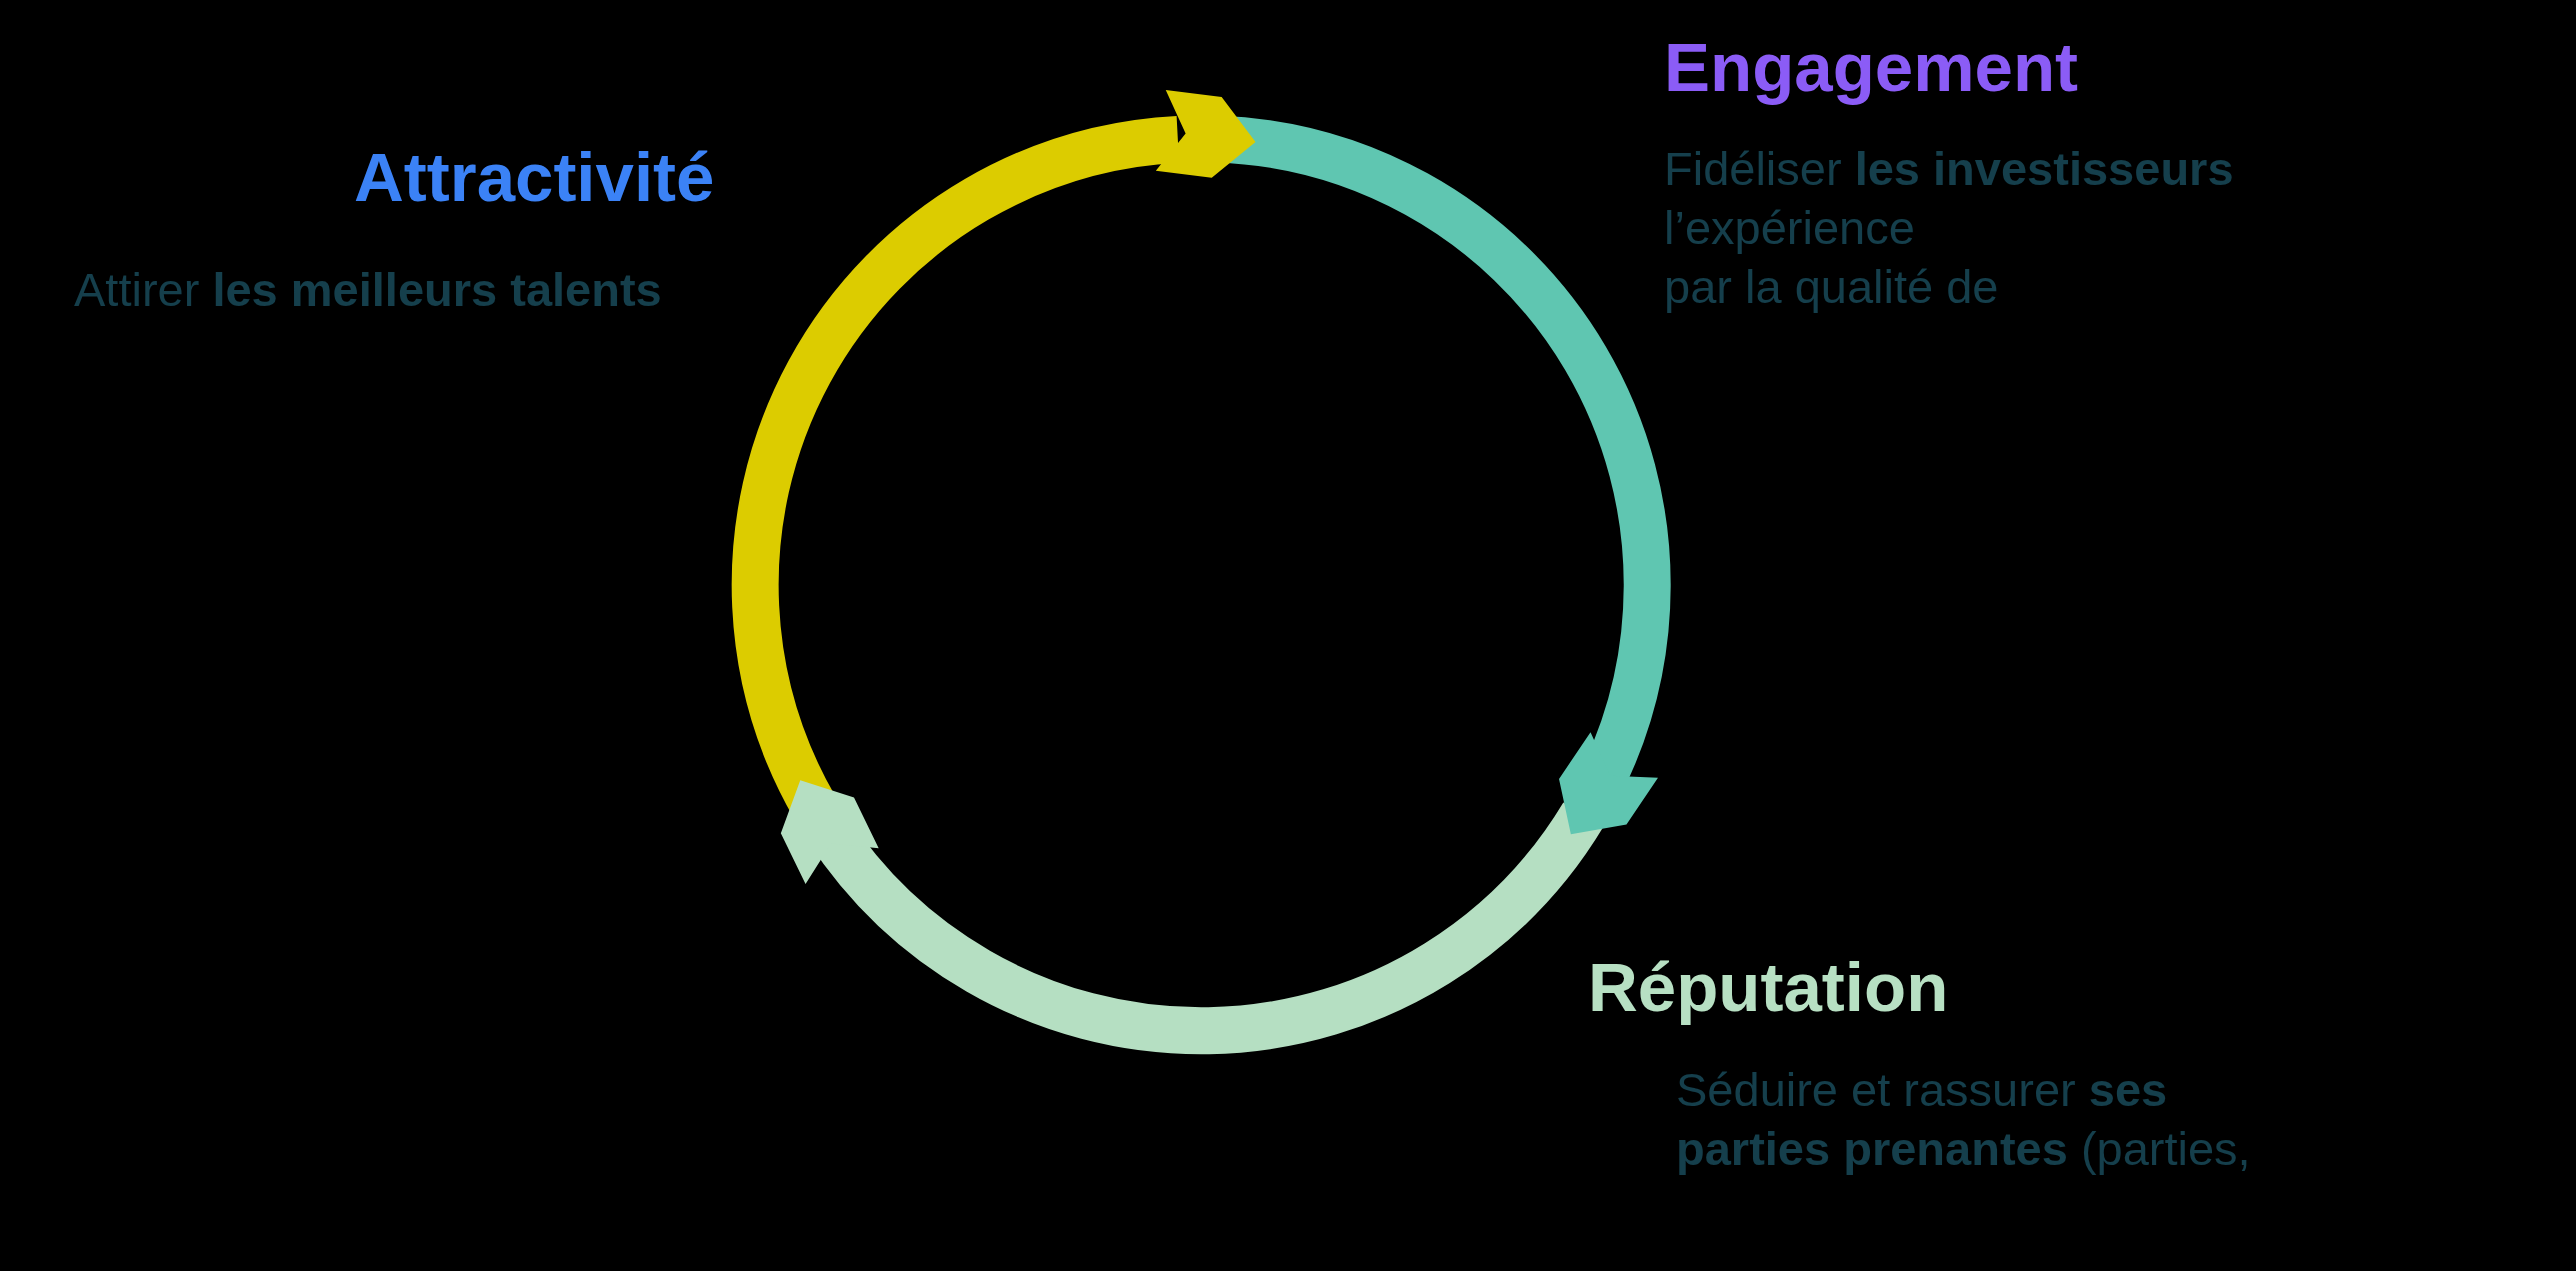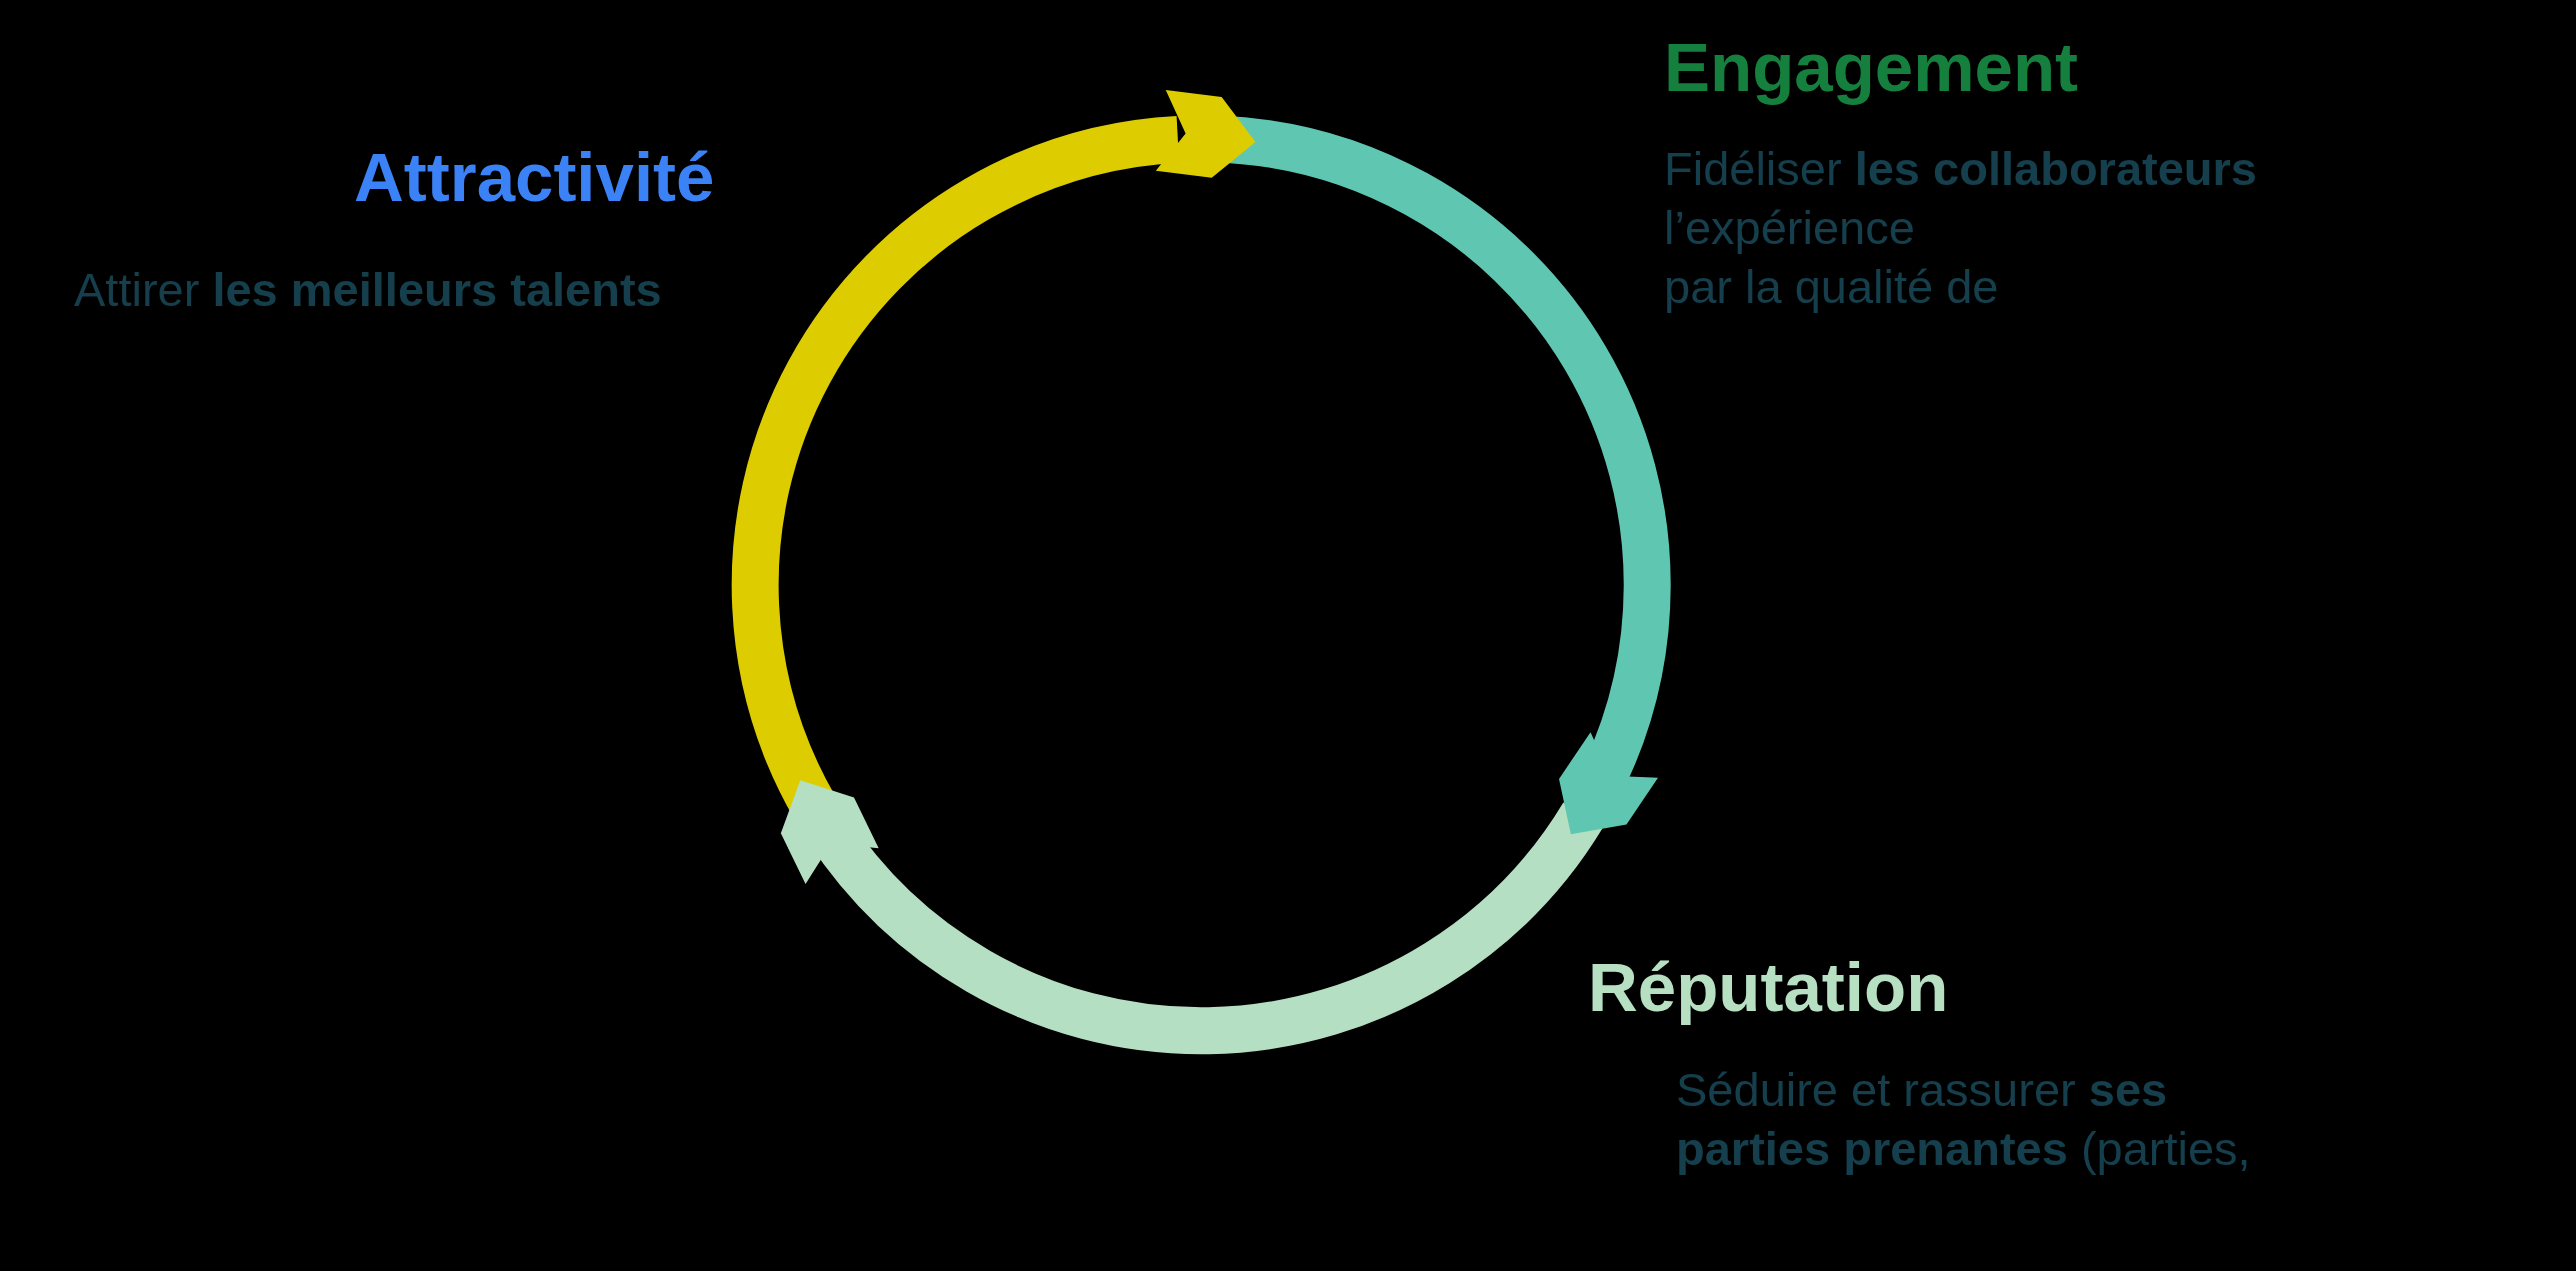--- a/index.html
+++ b/index.html
@@ -32,21 +32,21 @@
   .pillar-body {
     position: absolute;
     font-size: 47px;
     font-weight: normal;
     line-height: 59px;
     color: #153F4C;
     white-space: nowrap;
   }
   .pillar-body b { font-weight: bold; }
   .title-yellow { color: #3b82f6; }
-  .title-teal   { color: #15803d; }
+  .title-teal   { color: #8b5cf6; }
   .title-mint   { color: #B7E0C3; }
   #center-text {
     position: absolute;
     left: 810px;
     top: 476px;
     width: 783px;
     text-align: center;
     font-size: 63px;
     font-weight: bold;
     line-height: 88px;
@@ -70,21 +70,21 @@
   </svg>
 
 
   <div class="pillar-title title-yellow" style="left:354px; top:143px;">Attractivité</div>
   <div class="pillar-body" style="left:74px; top:266px; line-height:47px;">
     <span>Attirer </span><b>les meilleurs talents</b>
   </div>
 
   <div class="pillar-title title-teal" style="left:1664px; top:33px;">Engagement</div>
   <div class="pillar-body" style="left:1664px; top:139px;">
-    <div><span>Fidéliser </span><b>les collaborateurs</b></div>
+    <div><span>Fidéliser </span><b>les investisseurs</b></div>
     <div>l’expérience</div>
     <div>par la qualité de</div>
   </div>
 
   <div class="pillar-title title-mint" style="left:1588px; top:953px;text-align:right;">Réputation</div>
   <div class="pillar-body" style="left:1676px; top:1060px;">
     <div><span>Séduire et rassurer </span><b>ses</b></div>
     <div><b>parties prenantes </b><span>(parties,</span></div>
   </div>
 

